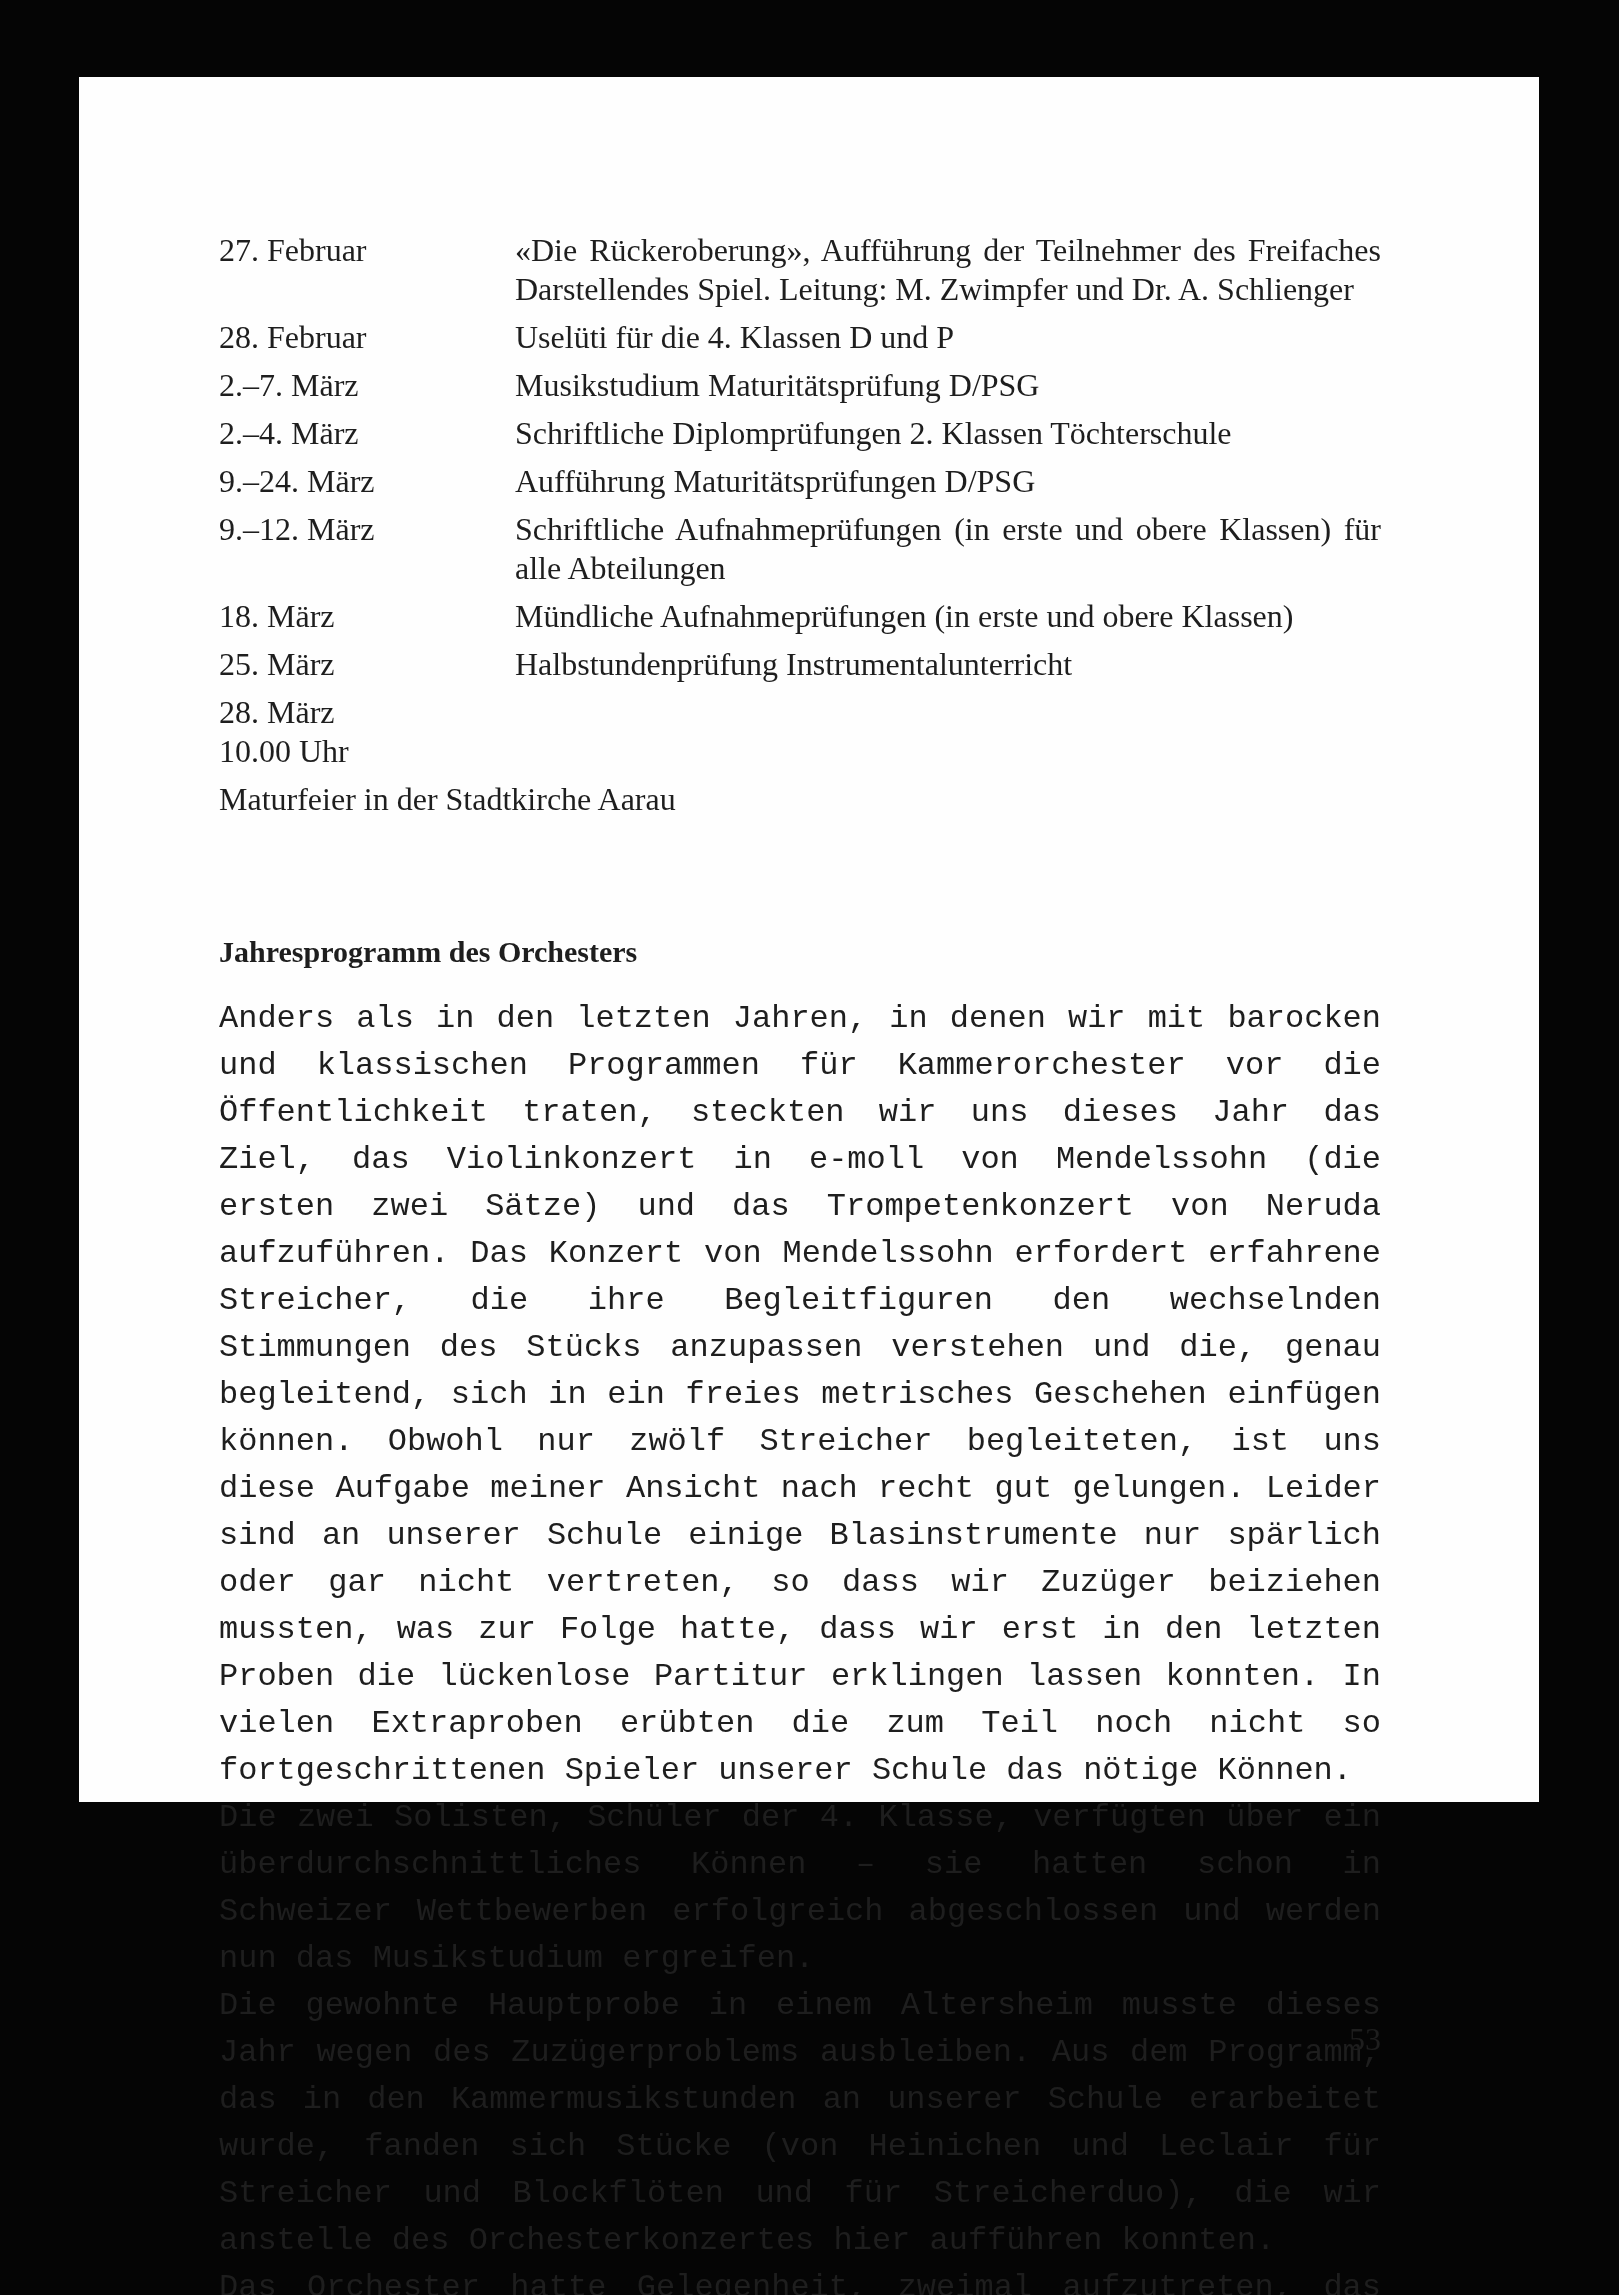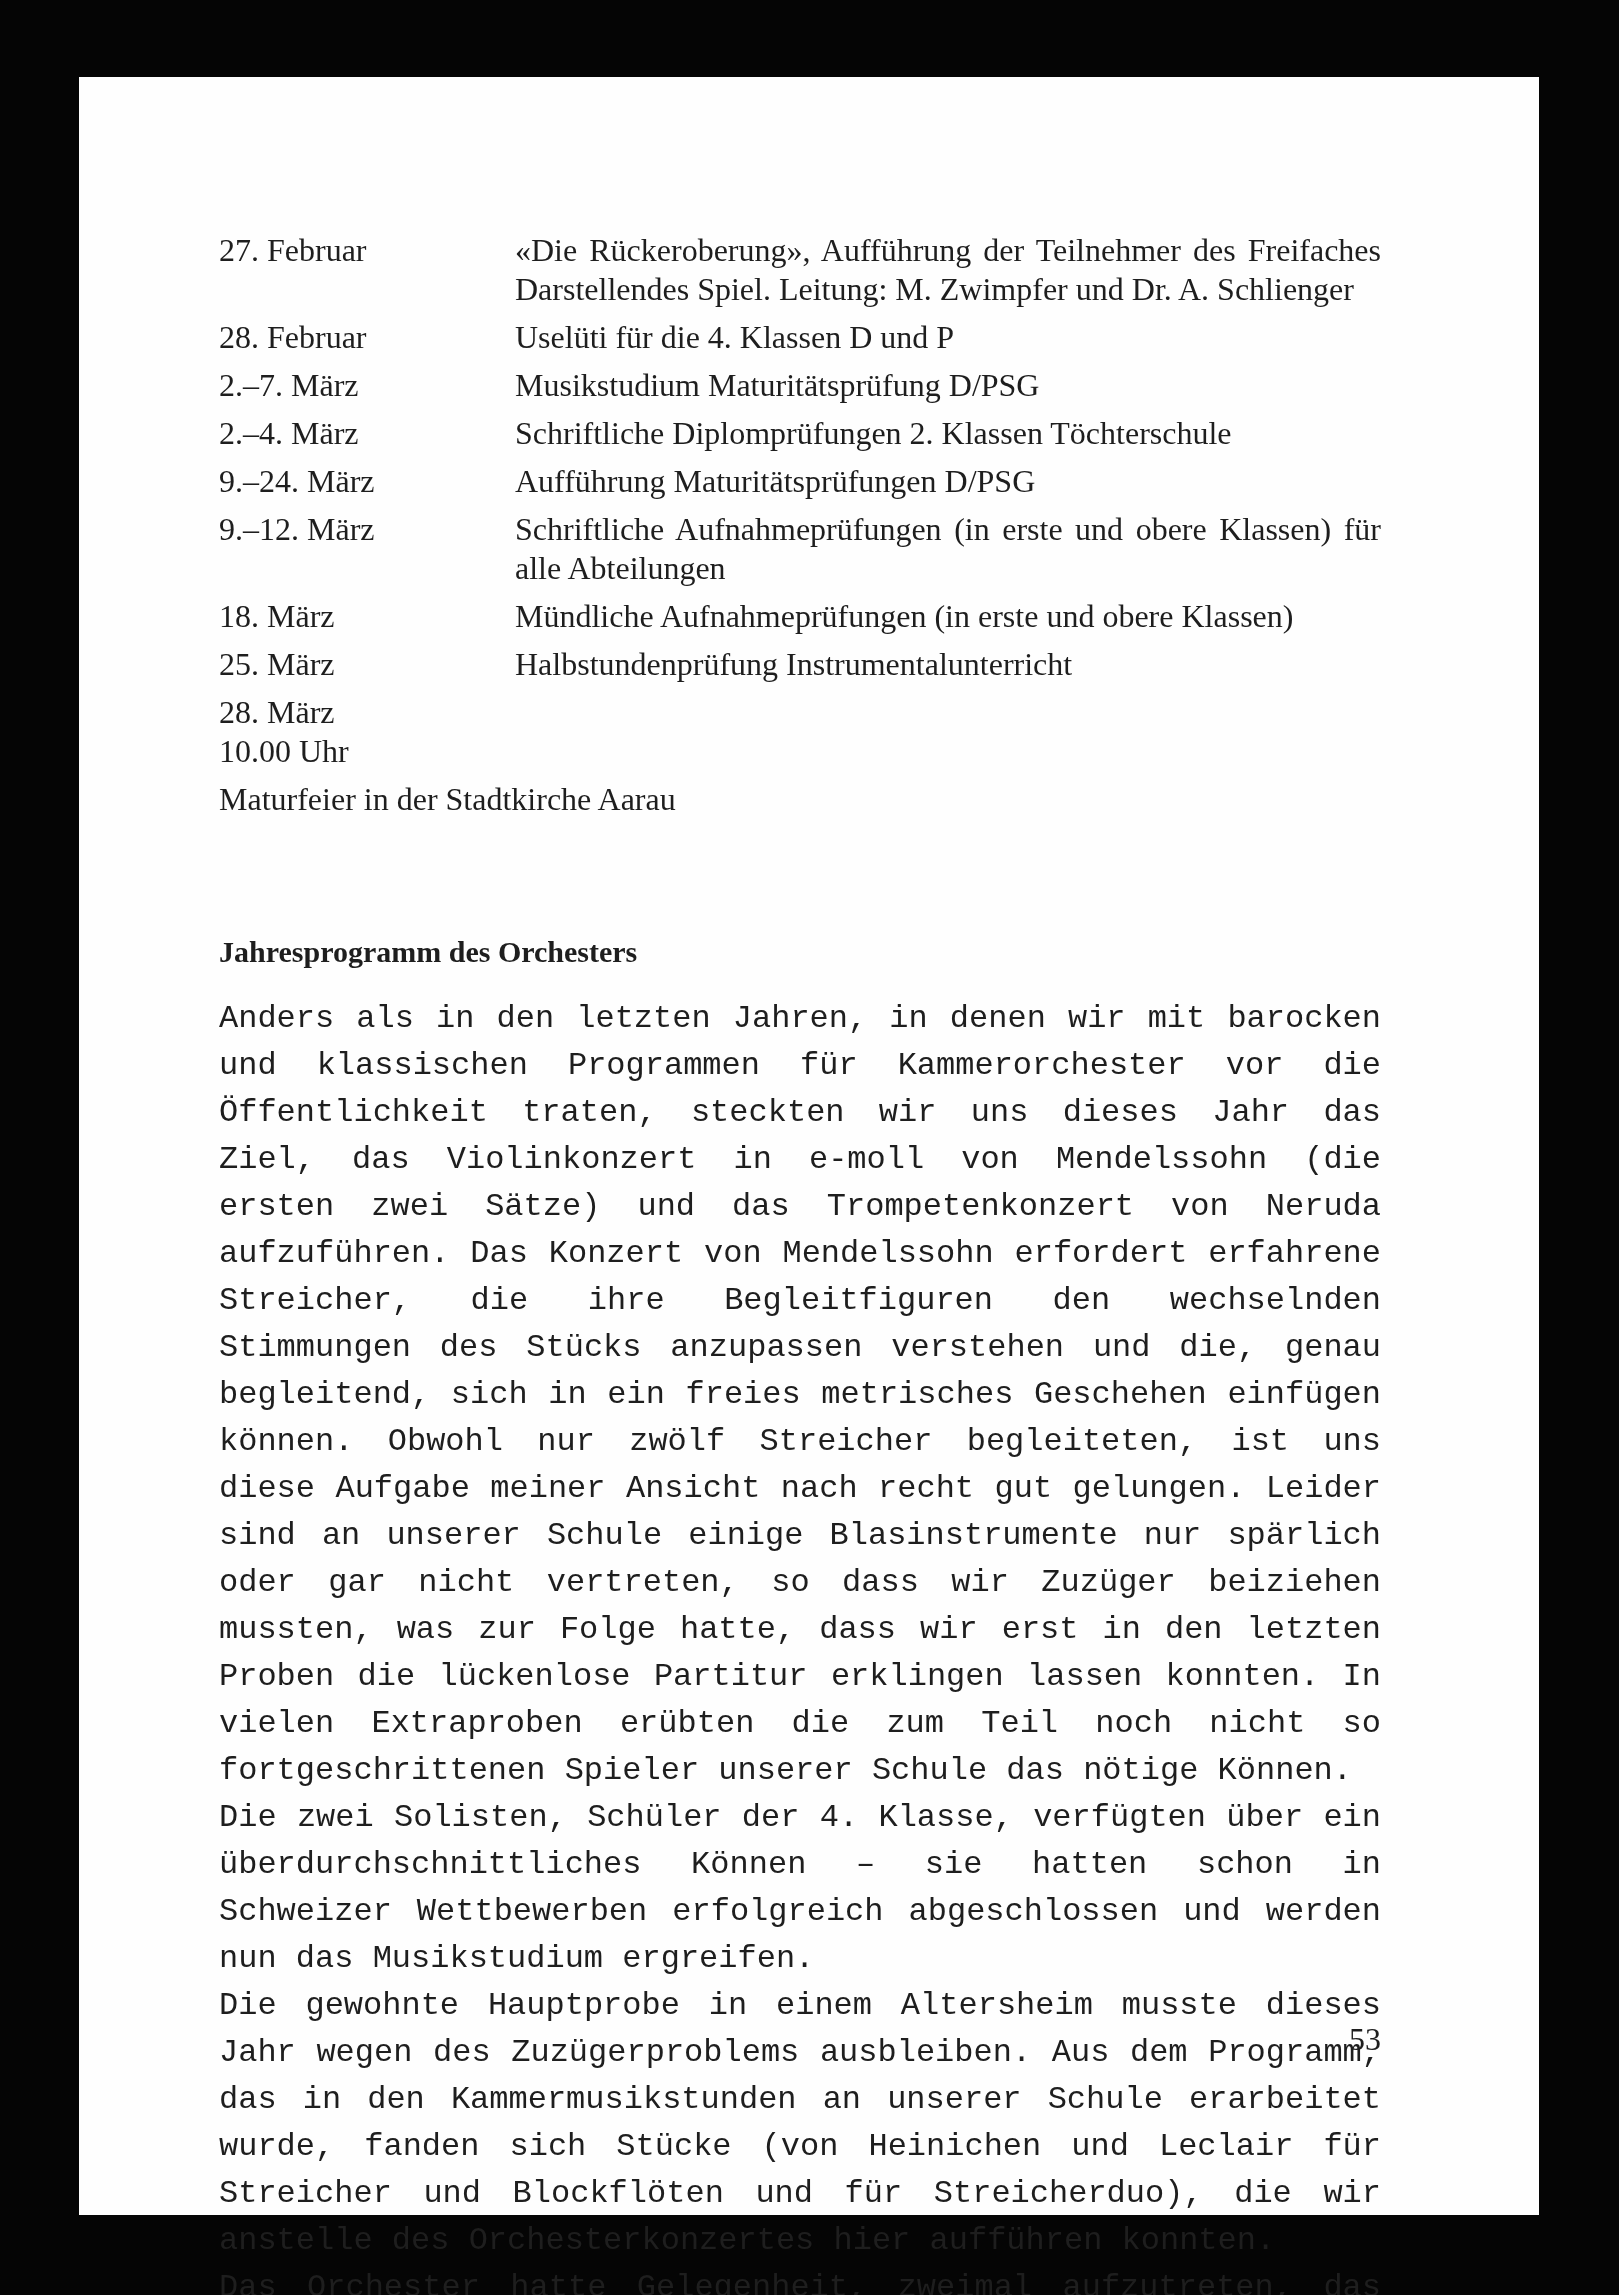--- a/index.html
+++ b/index.html
@@ -13,21 +13,21 @@
       position: relative;
       overflow: hidden;
       font-family: "Liberation Serif", "DejaVu Serif", serif;
       color: #1e1e1e;
     }
     .page {
       position: absolute;
       left: 79px;
       top: 77px;
       width: 1460px;
-      height: 2138px;
+      height: 1725px;
       background: #fefefe;
     }
     .content {
       position: absolute;
       left: 140px;   
       top: 154px;    
       width: 1162px; 
     }
     .schedule {
       list-style: none;

